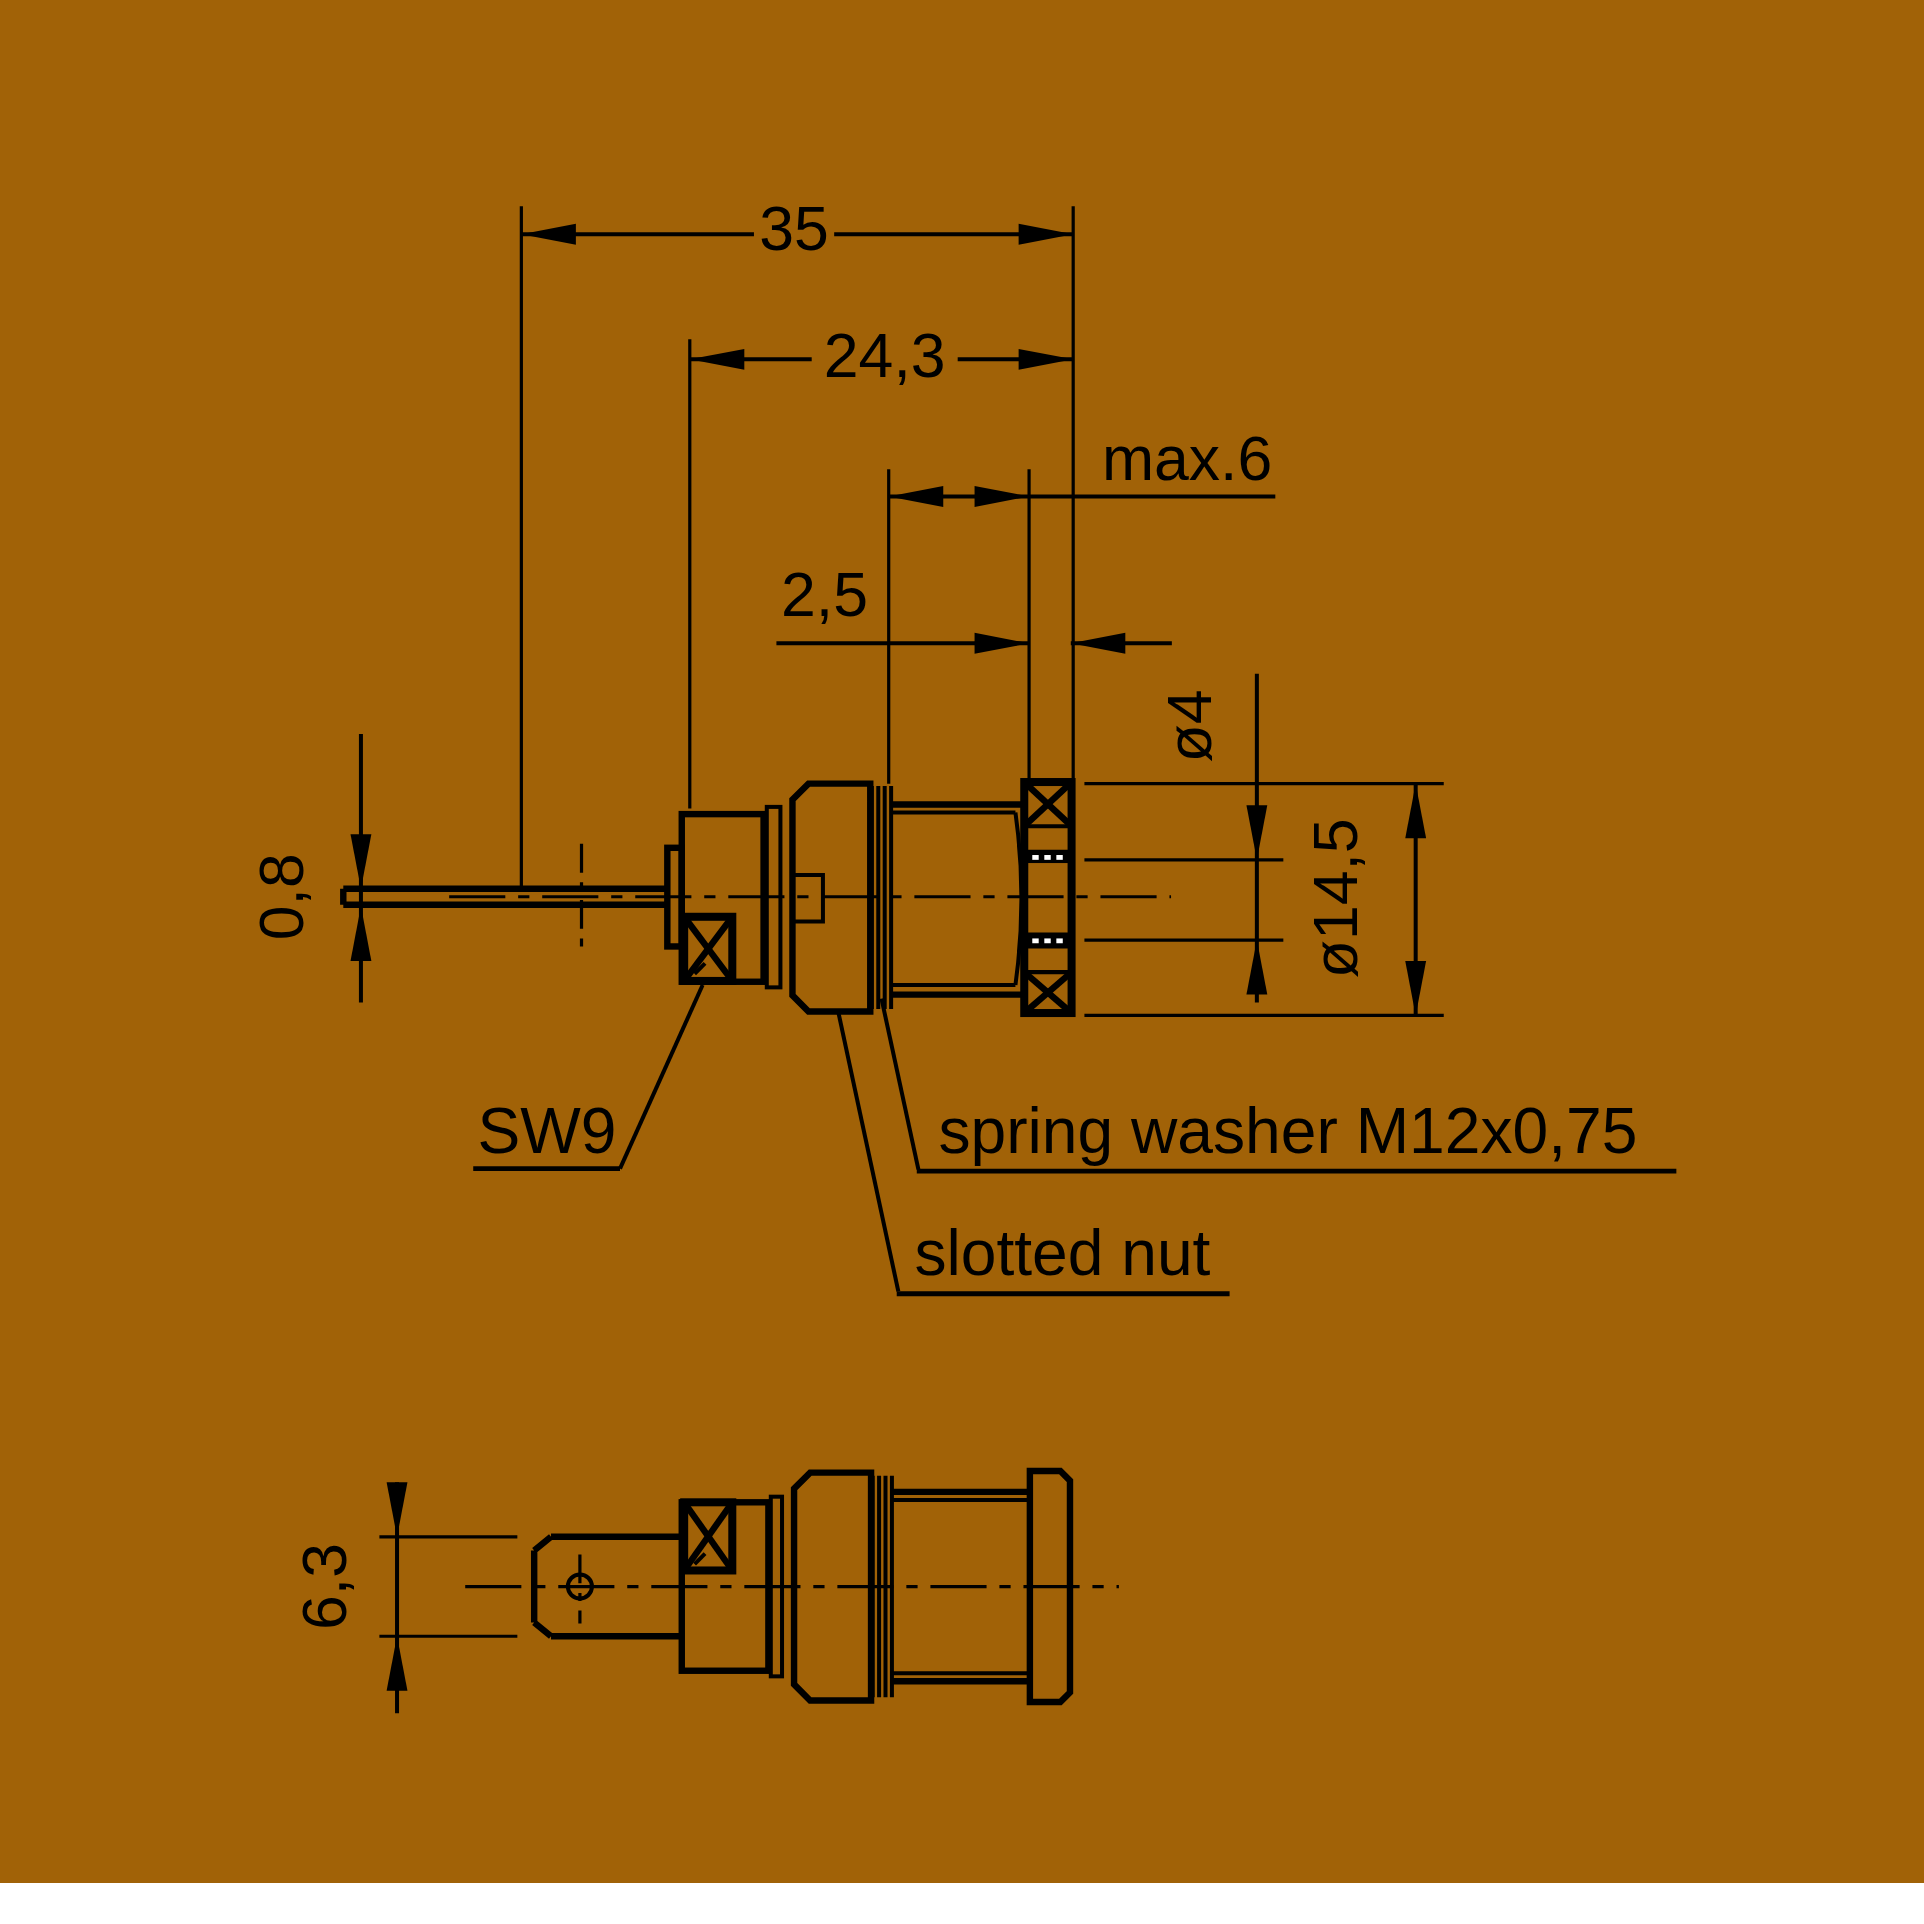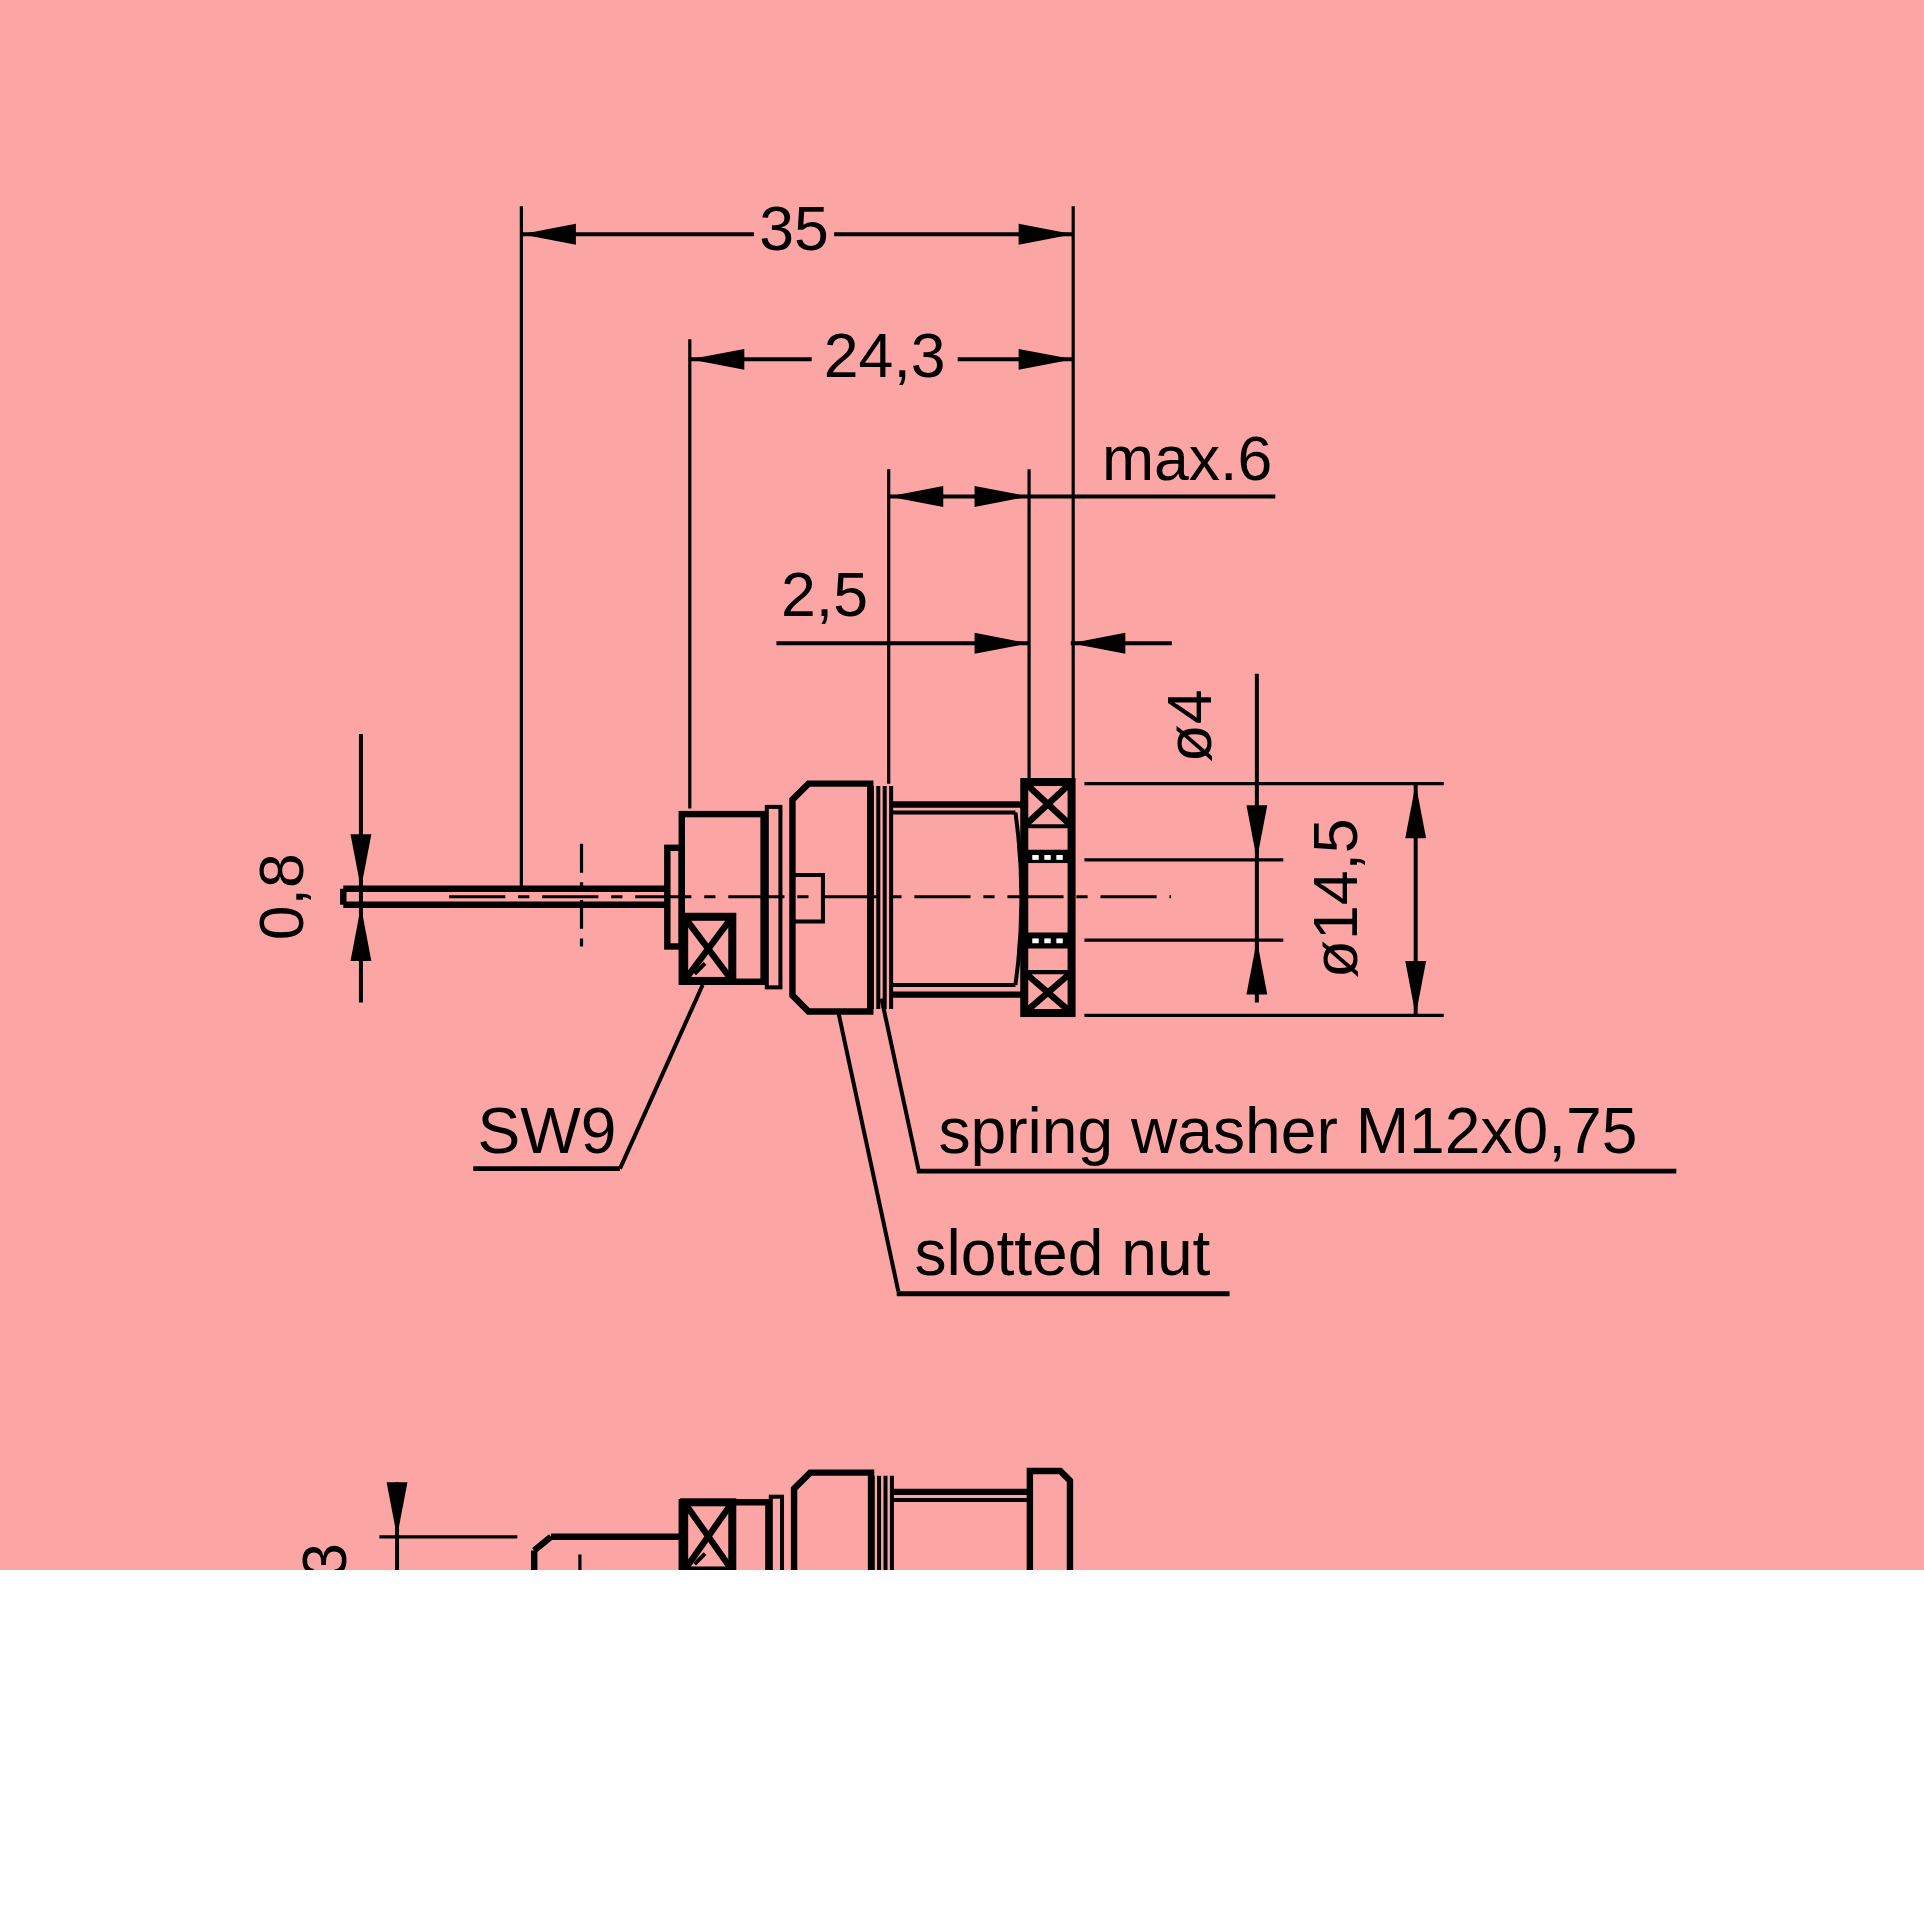--- a/index.html
+++ b/index.html
@@ -1,20 +1,20 @@
 <!DOCTYPE html>
 <html style="font-size:13px"><head>
 <meta charset="utf-8">
 <style>
   html, body { margin: 0; padding: 0; background: #ffffff; }
   .canvas {
     position: relative;
     width: 1925px;
-    height: 1570px;
-    background: #fca5a5;
+    height: 1883px;
+    background: #a16207;
   }
   svg { display: block; width: 1925px; height: 1925px; }
   svg text {
     font-family: "Liberation Sans", "DejaVu Sans", sans-serif;
     fill: #000000;
   }
   .dim-text { font-size: 78px; }
   .label-text { font-size: 80px; }
   .outline { stroke: #000000; fill: none; stroke-width: 8; }
   .thin    { stroke: #000000; fill: none; stroke-width: 5; }

